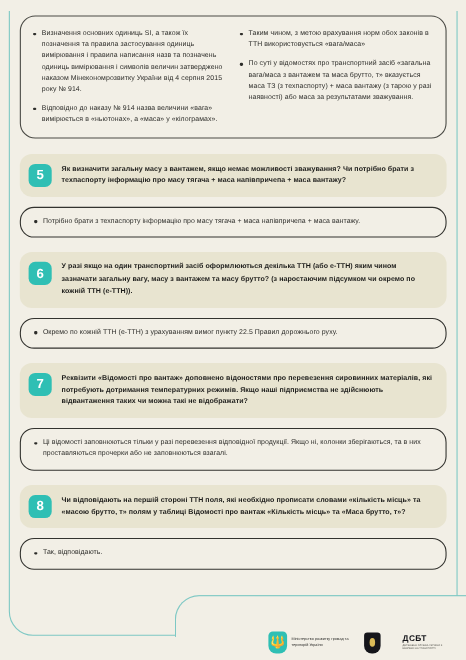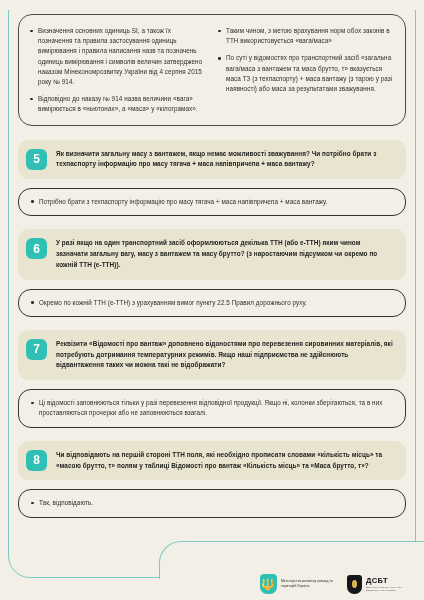--- a/index.html
+++ b/index.html
@@ -174,21 +174,21 @@
   .min-text {
     font-size: 3.4px;
     line-height: 1.42;
     color: #2d2d2a;
     max-width: 52px;
     letter-spacing: 0.02px;
   }
   .logo-dsbt {
     display: flex;
     align-items: center;
-    gap: 4px;
+    gap: 20px;
   }
   .dsbt-shield {
     width: 15px;
     height: 19px;
     background: #15151a;
     border-radius: 3px 3px 7px 7px;
     position: relative;
   }
   .dsbt-shield::after {
     content: "";

